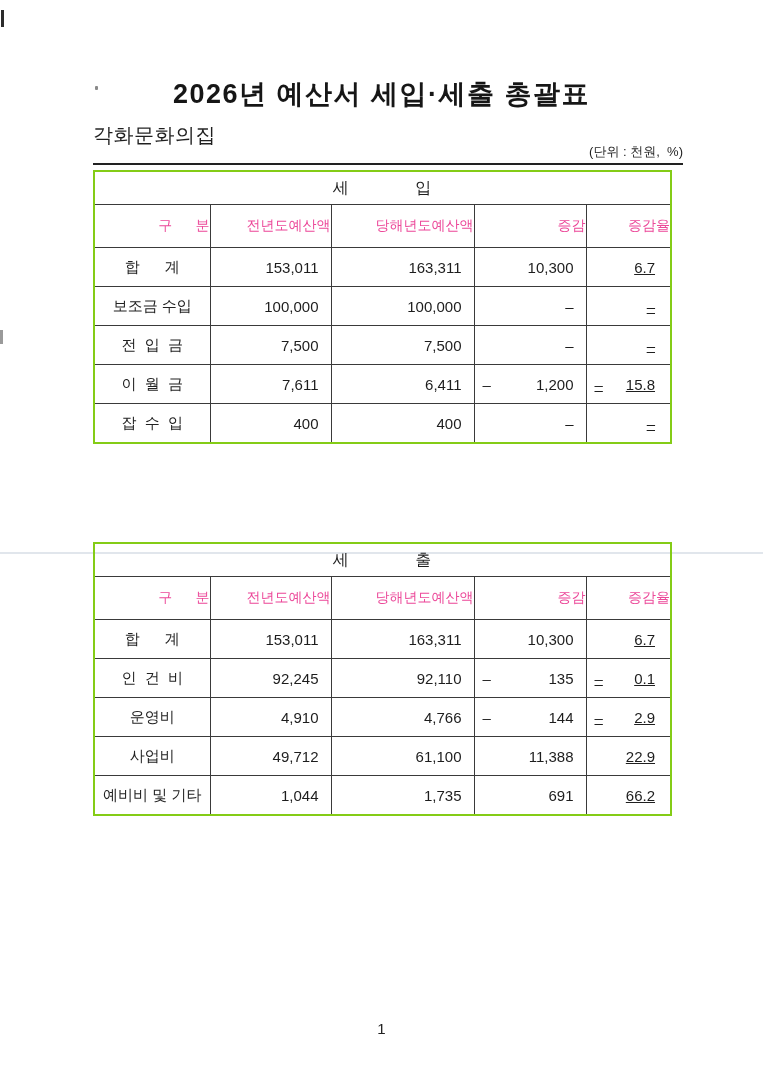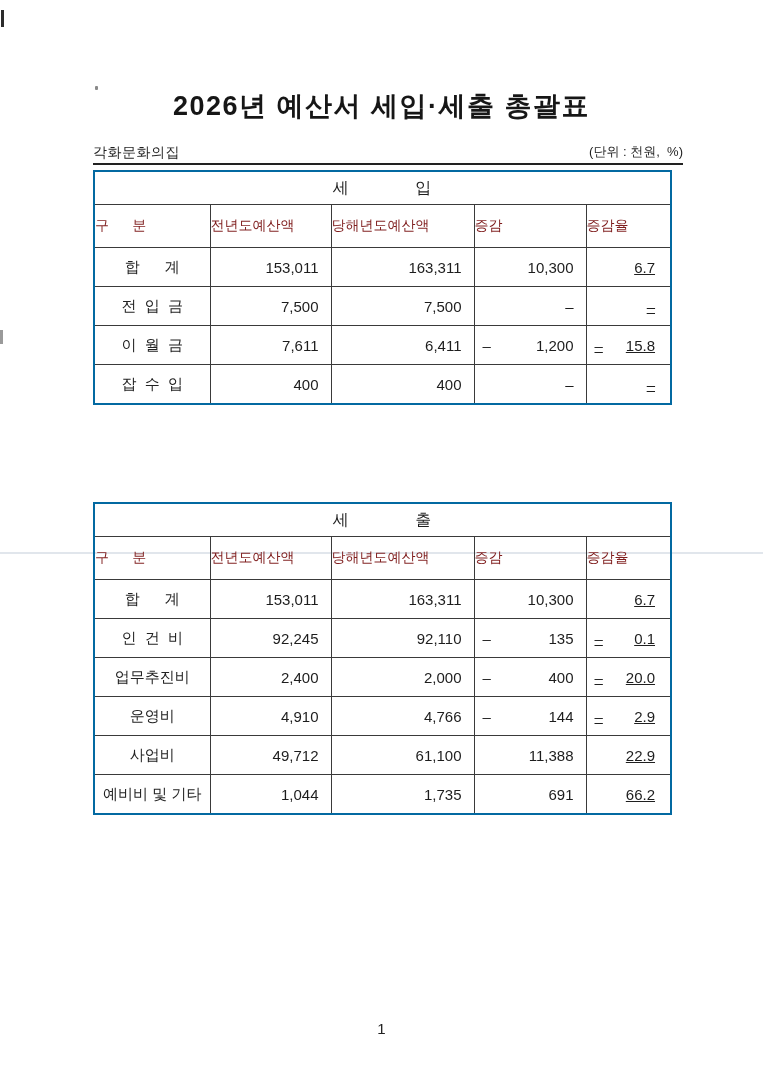--- a/index.html
+++ b/index.html
@@ -5,54 +5,54 @@
   html, body { margin:0; padding:0; }
   body {
     width:763px; height:1080px;
     background:#ffffff;
     font-family:"Liberation Sans","DejaVu Sans",sans-serif;
     color:#1f1f1f;
     position:relative;
     overflow:hidden;
   }
   .doc-title {
-    position:absolute; top:88px; left:0; width:100%;
+    position:absolute; top:76px; left:0; width:100%;
     text-align:center;
     font-size:27px; font-weight:bold; letter-spacing:1.5px;
     color:#161616;
   }
   .meta {
     position:absolute; left:93px; top:140px; width:590px; height:23px;
     border-bottom:2px solid #222;
     display:flex; justify-content:space-between; align-items:flex-end;
   }
-  .org { font-size:14px; letter-spacing:0.5px; padding-bottom:1px; }
+  .org { font-size:20px; letter-spacing:0.5px; padding-bottom:14px; }
   .unit { font-size:13px; white-space:pre; padding-bottom:2px; }
 
   table.budget {
     position:absolute; left:93px; width:577px;
     border-collapse:collapse; table-layout:fixed;
-    border:2px solid #0369a1;
+    border:2px solid #84cc16;
   }
   #revenue-table { top:170px; }
-  #expenditure-table { top:502px;border-radius:14px; }
+  #expenditure-table { top:542px;border-radius:14px; }
   table.budget td {
     border:1px solid #3a3a3a;
     vertical-align:middle;
     padding:0;
     overflow:hidden;
   }
   tr.t-title td {
     height:32px; text-align:center;
     font-size:16px; font-weight:normal; letter-spacing:1px;
     white-space:pre;
   }
   tr.t-head td {
-    height:42px; text-align:left;
-    font-size:14px; white-space:pre; color:#7f1d1d;
+    height:42px; text-align:right;
+    font-size:14px; white-space:pre; color:#ec4899;
   }
   tr.t-row td { height:38px; font-size:15px; }
   td.label { text-align:center; white-space:pre; font-size:14.5px; color:#222;margin-left:36px; }
   td.num .cellflex, td.pct .cellflex {
     display:flex; justify-content:space-between; align-items:center;
     padding-left:8px; padding-right:12px;
   }
   td.pct .cellflex { padding-right:15px;text-decoration:underline; }
   .dash { min-width:1px; font-size:15px; color:#2a2a2a; }
   .val { text-align:left; color:#1d1d1d; }
@@ -124,20 +124,47 @@
           </div>
         </td>
       <td class="pct">
           <div class="cellflex">
             <span class="dash"></span>
             <span class="val">6.7</span>
           </div>
         </td>
     </tr>
     <tr class="t-row">
+      <td class="label">보조금 수입</td>
+      <td class="num">
+          <div class="cellflex">
+            <span class="dash"></span>
+            <span class="val">100,000</span>
+          </div>
+        </td>
+      <td class="num">
+          <div class="cellflex">
+            <span class="dash"></span>
+            <span class="val">100,000</span>
+          </div>
+        </td>
+      <td class="num">
+          <div class="cellflex">
+            <span class="dash"></span>
+            <span class="val">–</span>
+          </div>
+        </td>
+      <td class="pct">
+          <div class="cellflex">
+            <span class="dash"></span>
+            <span class="val">–</span>
+          </div>
+        </td>
+    </tr>
+    <tr class="t-row">
       <td class="label">전  입  금</td>
       <td class="num">
           <div class="cellflex">
             <span class="dash"></span>
             <span class="val">7,500</span>
           </div>
         </td>
       <td class="num">
           <div class="cellflex">
             <span class="dash"></span>
@@ -281,47 +308,20 @@
           </div>
         </td>
       <td class="pct">
           <div class="cellflex">
             <span class="dash">–</span>
             <span class="val">0.1</span>
           </div>
         </td>
     </tr>
     <tr class="t-row">
-      <td class="label">업무추진비</td>
-      <td class="num">
-          <div class="cellflex">
-            <span class="dash"></span>
-            <span class="val">2,400</span>
-          </div>
-        </td>
-      <td class="num">
-          <div class="cellflex">
-            <span class="dash"></span>
-            <span class="val">2,000</span>
-          </div>
-        </td>
-      <td class="num">
-          <div class="cellflex">
-            <span class="dash">–</span>
-            <span class="val">400</span>
-          </div>
-        </td>
-      <td class="pct">
-          <div class="cellflex">
-            <span class="dash">–</span>
-            <span class="val">20.0</span>
-          </div>
-        </td>
-    </tr>
-    <tr class="t-row">
       <td class="label">운영비</td>
       <td class="num">
           <div class="cellflex">
             <span class="dash"></span>
             <span class="val">4,910</span>
           </div>
         </td>
       <td class="num">
           <div class="cellflex">
             <span class="dash"></span>

